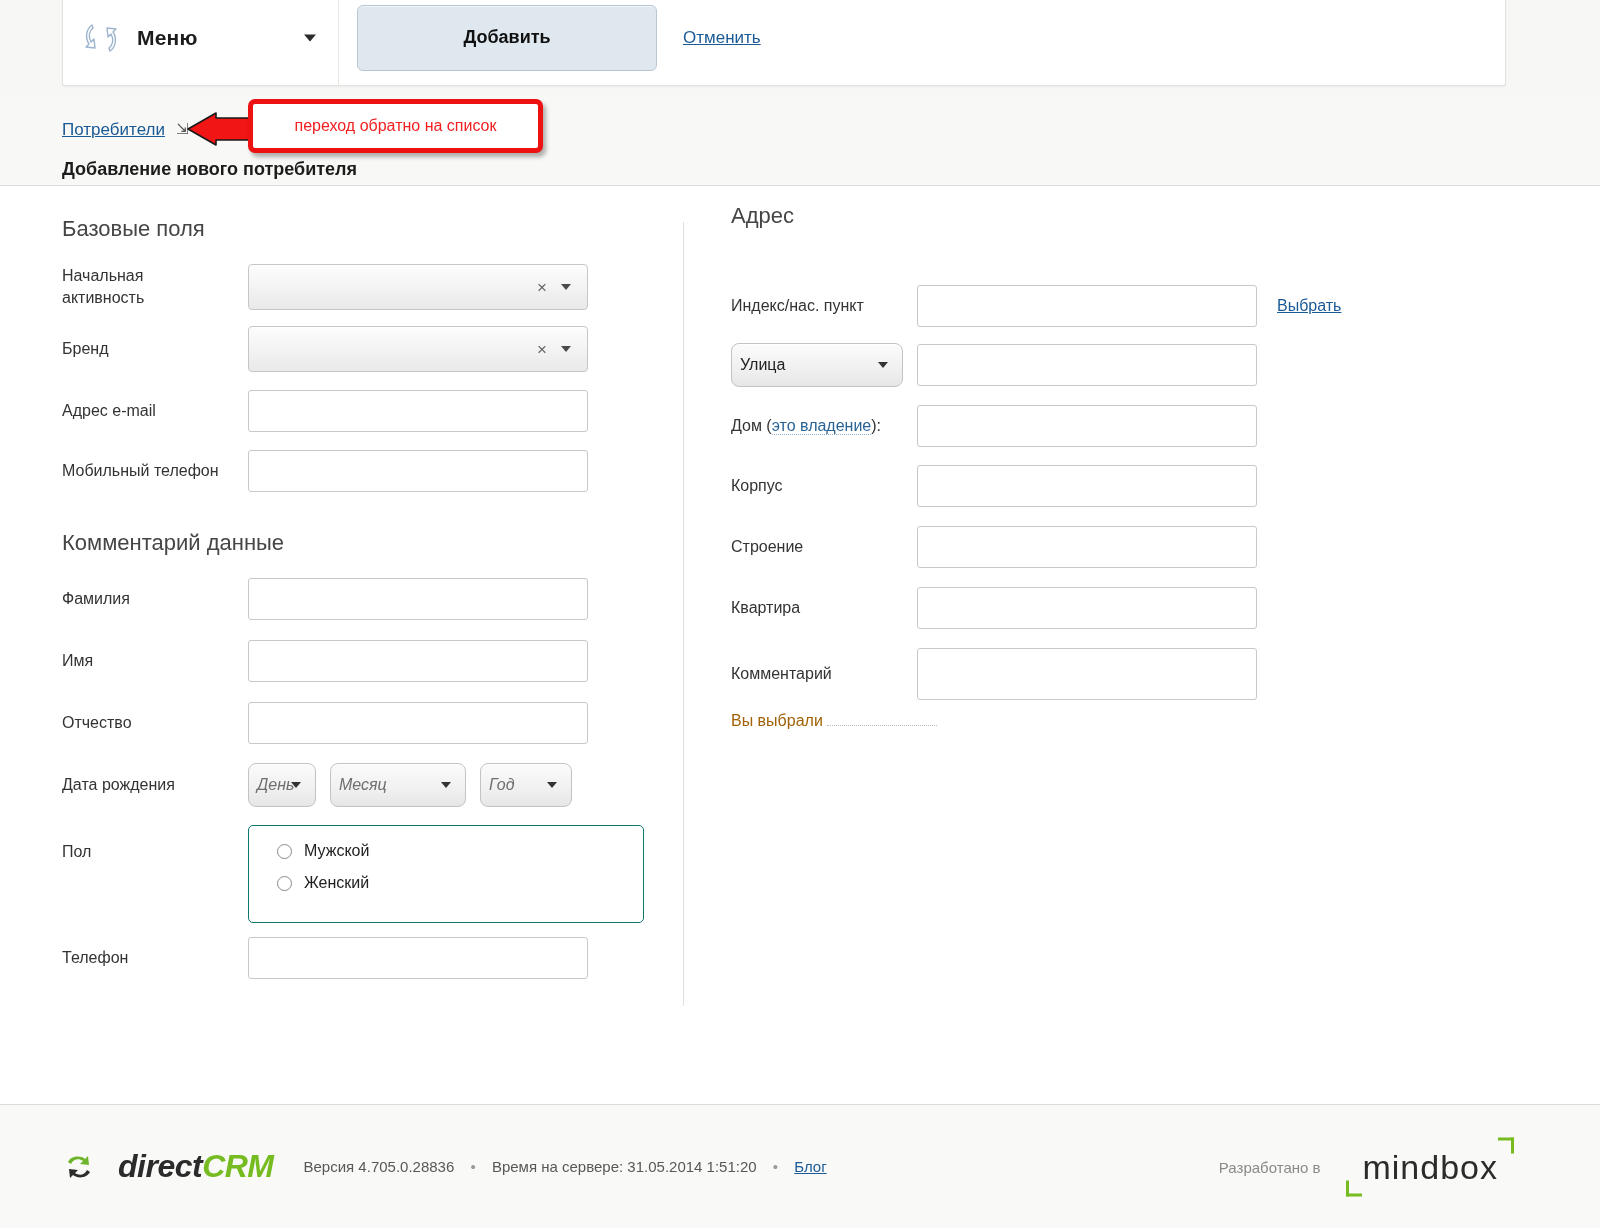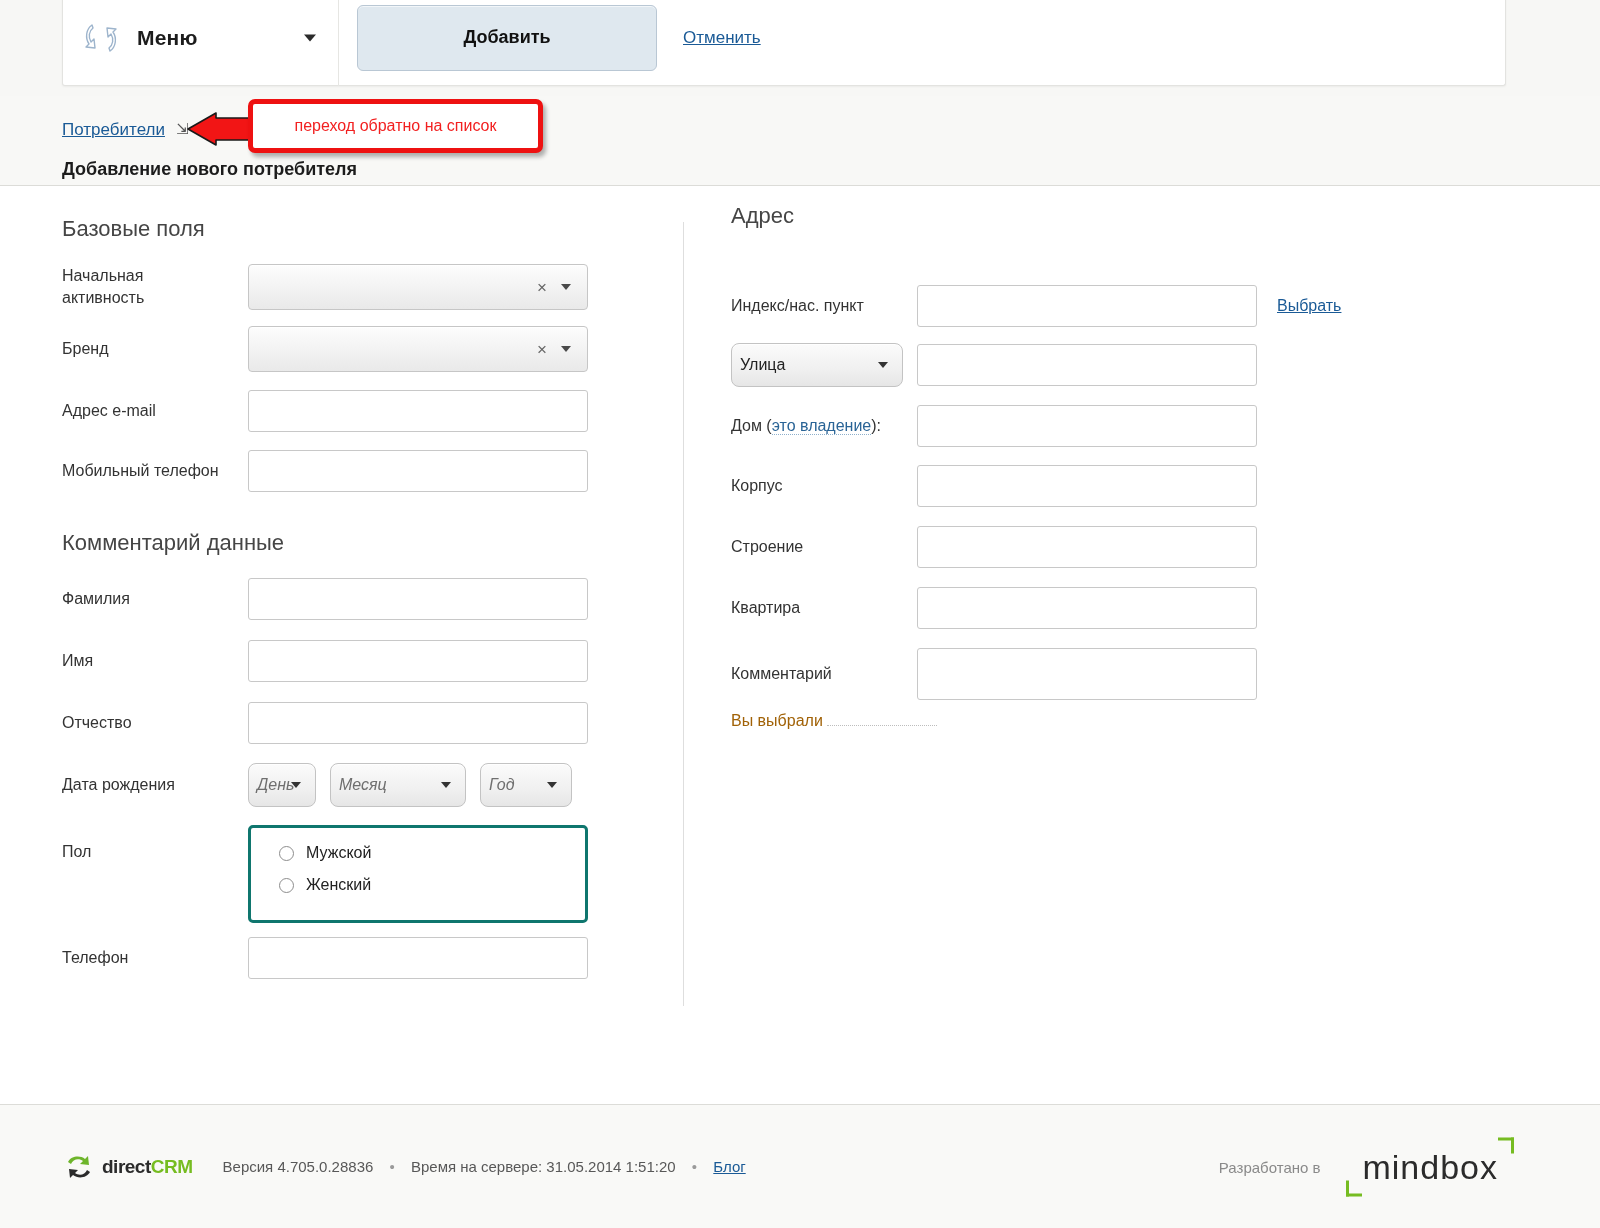--- a/index.html
+++ b/index.html
@@ -176,22 +176,22 @@
   }
   .dd-day   { width: 68px; }
   .dd-month { width: 136px; }
   .dd-year  { width: 92px; }
   .dd-street{ width: 172px; }
 
   .dd-group { display: flex; gap: 14px; }
 
   
   .radio-panel {
-    width: 340px; height: 98px;
-    border: 3px solid #0f766e; border-radius: 5px;
+    width: 396px; height: 98px;
+    border: 1px solid #0f766e; border-radius: 5px;
     background: #fff; padding: 16px 0 0 28px;
   }
   .radio-item { display: flex; align-items: center; margin-bottom: 14px; cursor: pointer; }
   .radio-dot {
     width: 15px; height: 15px; border-radius: 50%;
     border: 1px solid #8d8d8d; background: #fff;
     margin-right: 12px; flex: 0 0 15px;
   }
   .radio-text { font-size: 16px; color: #222; }
 
@@ -214,21 +214,21 @@
   
   .footer {
     position: absolute; left: 0; top: 1104px;
     width: 1600px; height: 124px;
     background: #f9f9f7;
     border-top: 1px solid #dcdcd8;
     display: flex; align-items: center;
   }
   .footer-left { display: flex; align-items: center; margin-left: 62px; }
   .dcrm-logo { display: flex; align-items: center; }
-  .dcrm-word { font-size: 19px; font-weight: bold; letter-spacing: -.5px; margin-left: 6px; }
+  .dcrm-word { font-size: 32px; font-weight: bold; font-style: italic; letter-spacing: -.5px; margin-left: 22px; }
   .dcrm-word .dk { color: #2b2b2b; }
   .dcrm-word .gn { color: #76bc21; }
   .foot-meta { font-size: 15px; color: #585858; margin-left: 30px; white-space: nowrap; }
   .foot-sep { color: #9a9a9a; margin: 0 12px; }
   .foot-link { color: #1a5a96; text-decoration: underline; cursor: pointer; }
   .footer-right {
     position: absolute; right: 86px; top: 50%; transform: translateY(-50%);
     display: flex; align-items: center;
   }
   .dev-by { font-size: 15px; color: #8a8a8a; margin-right: 26px; }

